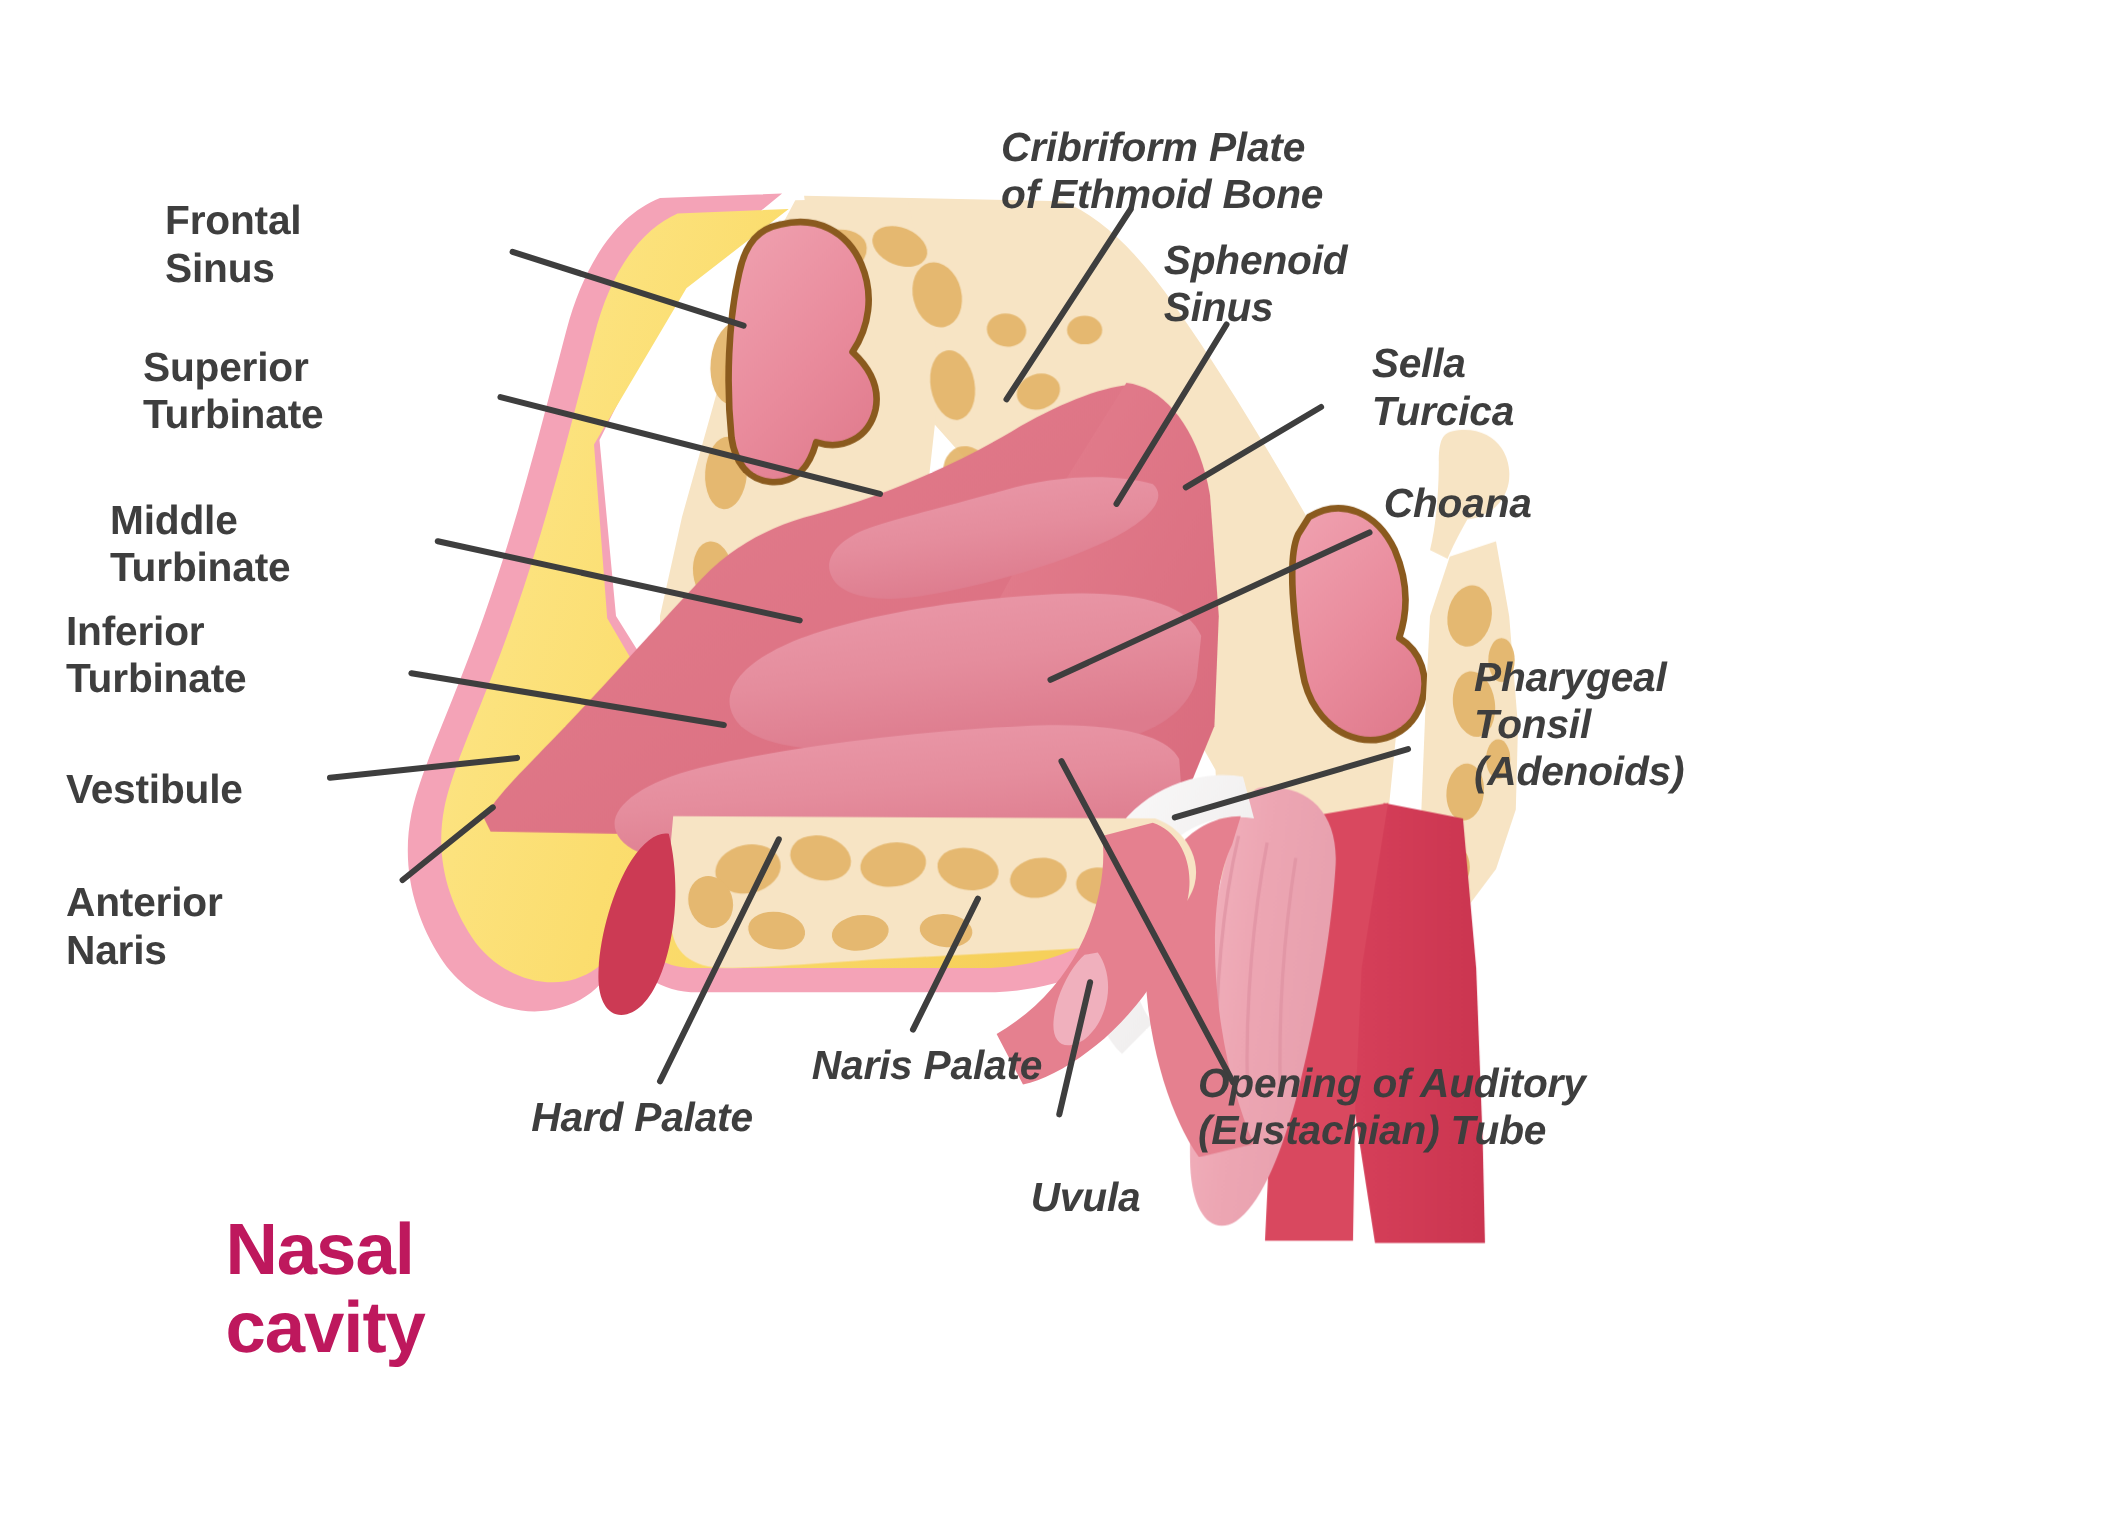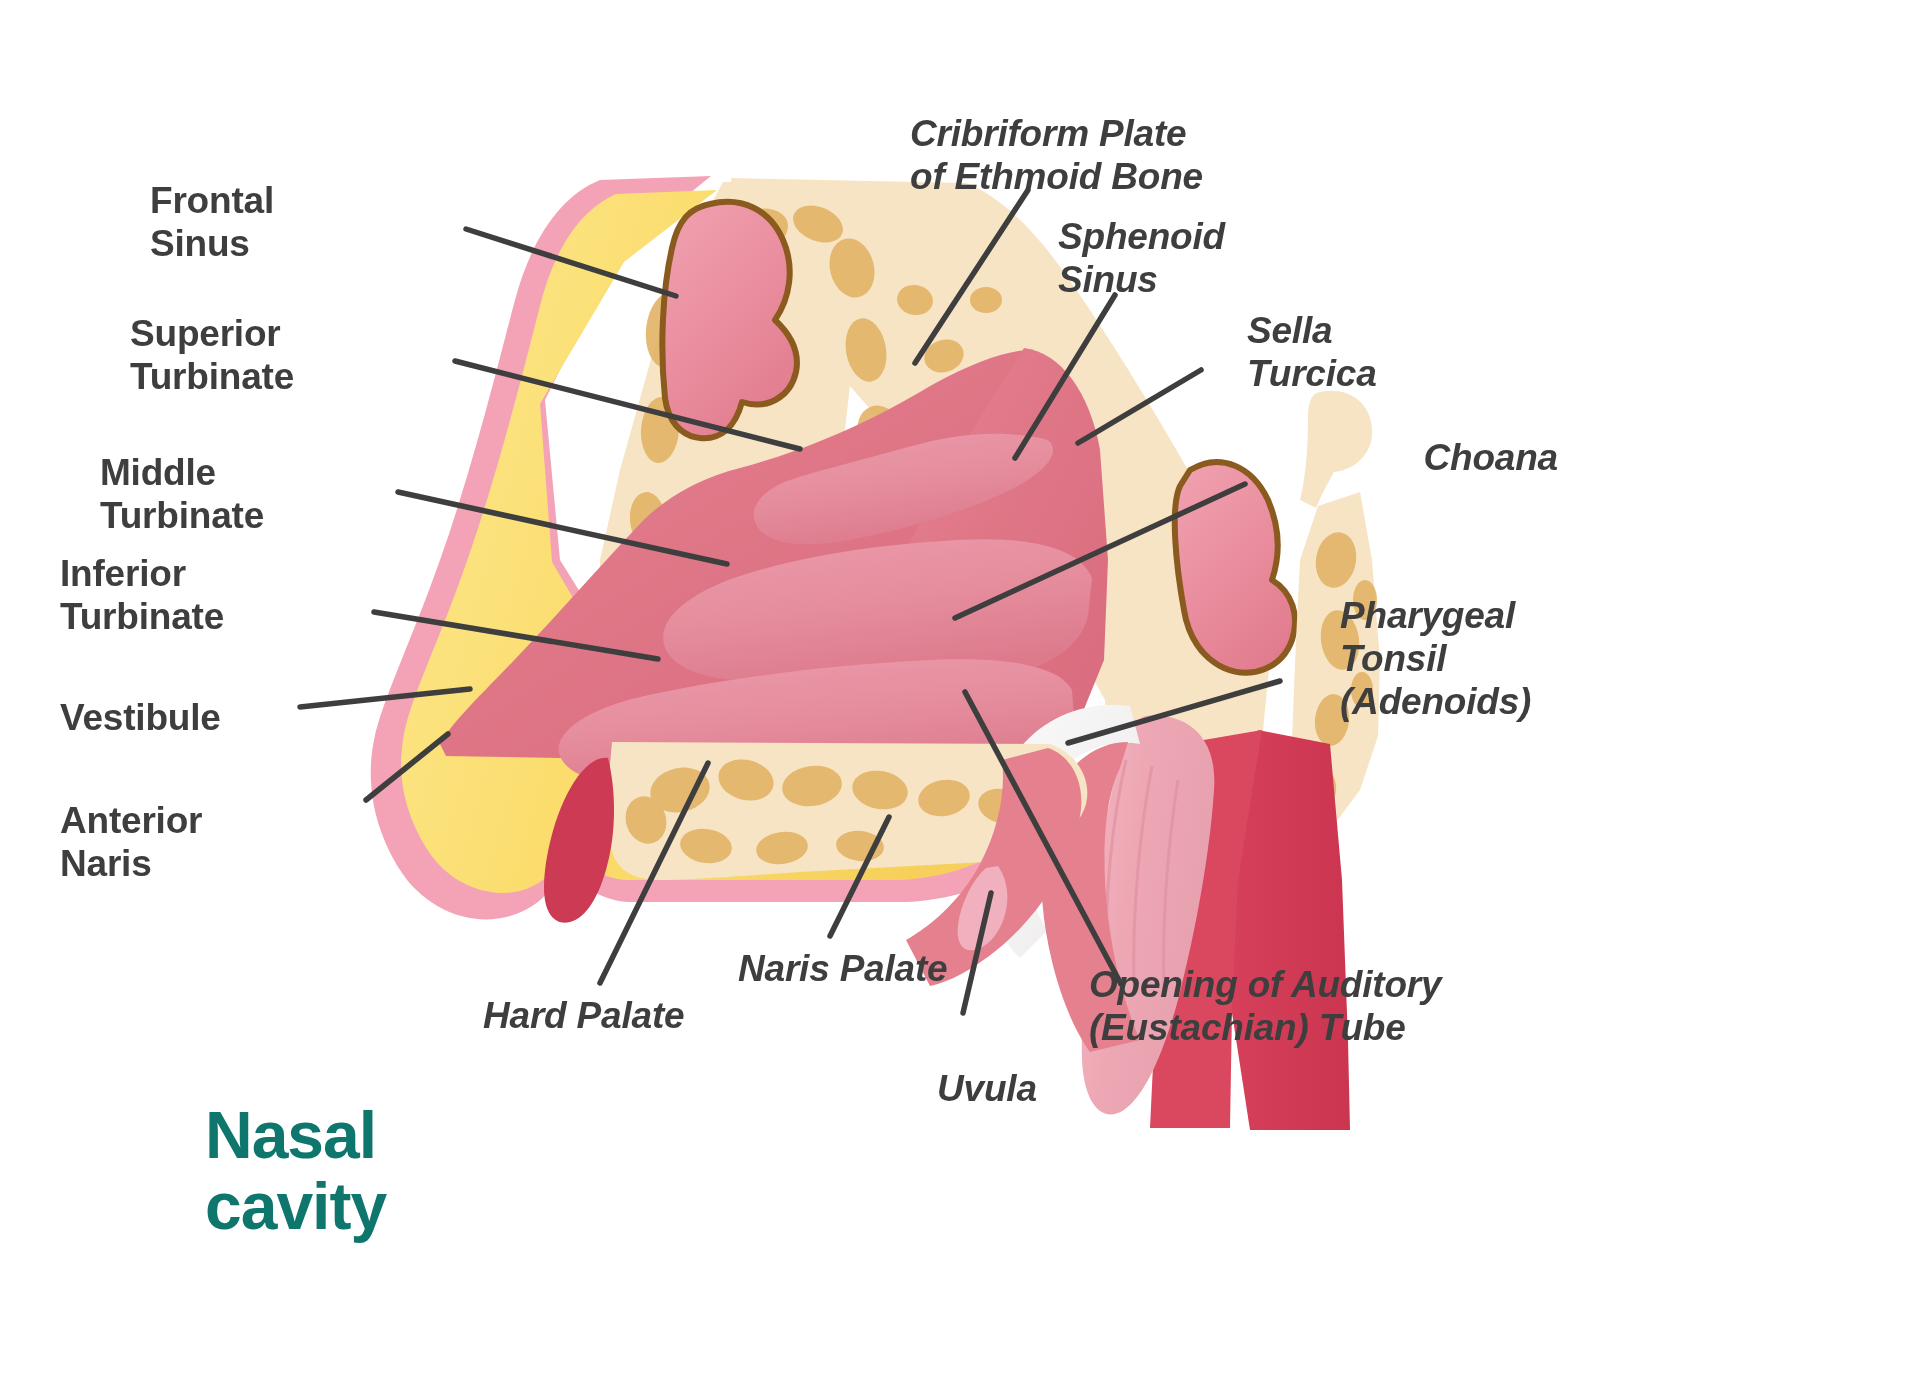--- a/index.html
+++ b/index.html
@@ -30,21 +30,21 @@
     white-space: pre-line;
     letter-spacing: -0.2px;
   }
   .lbl.r { }
   .lbl.l { text-align: left; font-style: italic; }
   #title {
     position: absolute;
     left: 205px;
     top: 1100px;
     width: 330px;
-    color: #0f766e;
+    color: #be185d;
     font-family: "Liberation Sans", sans-serif;
     font-weight: bold;
     font-size: 66px;
     line-height: 1.08;
     white-space: pre-line;
     text-align: left;
     letter-spacing: -1px;
   }
 </style>
 </head>
@@ -354,21 +354,21 @@
 Turbinate</div>
     <div class="lbl r" style="left: 60px; top: 697px; width: 300px;">Vestibule</div>
     <div class="lbl r" style="left: 60px; top: 800px; width: 325px;">Anterior
 Naris</div>
     <div class="lbl l" style="left: 910px; top: 113px; width: 520px;">Cribriform Plate
 of Ethmoid Bone</div>
     <div class="lbl l" style="left: 1058px; top: 216px; width: 330px;">Sphenoid
 Sinus</div>
     <div class="lbl l" style="left: 1215px; top: 310px; width: 280px; margin-left: 32px;">Sella
 Turcica</div>
-    <div class="lbl l" style="left: 1258px; top: 437px; width: 300px; text-align: right;">Choana</div>
+    <div class="lbl l" style="left: 1258px; top: 437px; width: 300px;">Choana</div>
     <div class="lbl l" style="left: 1292px; top: 595px; width: 360px; margin-left: 48px;">Pharygeal
 Tonsil
 (Adenoids)</div>
     <div class="lbl l" style="left: 483px; top: 995px; width: 330px;">Hard Palate</div>
     <div class="lbl l" style="left: 738px; top: 948px; width: 330px;">Naris Palate</div>
     <div class="lbl l" style="left: 937px; top: 1025px; width: 220px; margin-top: 43px;">Uvula</div>
     <div class="lbl l" style="left: 1089px; top: 964px; width: 520px;">Opening of Auditory
 (Eustachian) Tube</div>
   </div>
 

